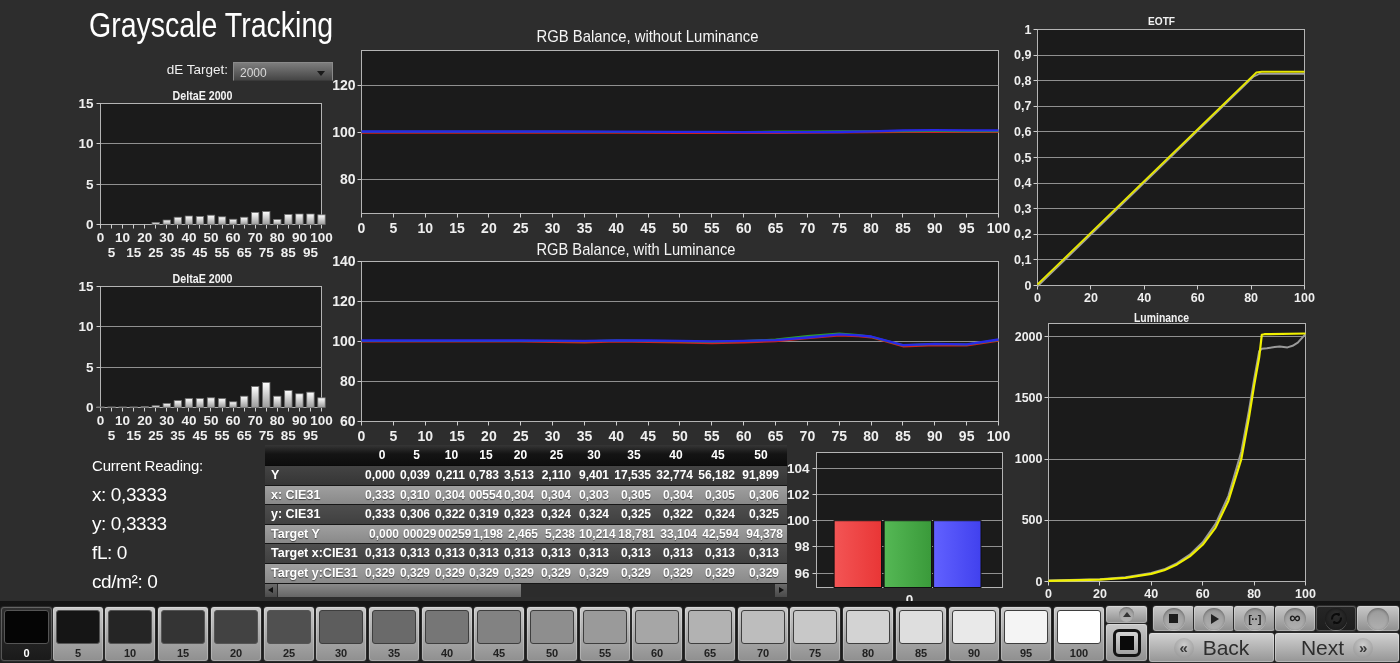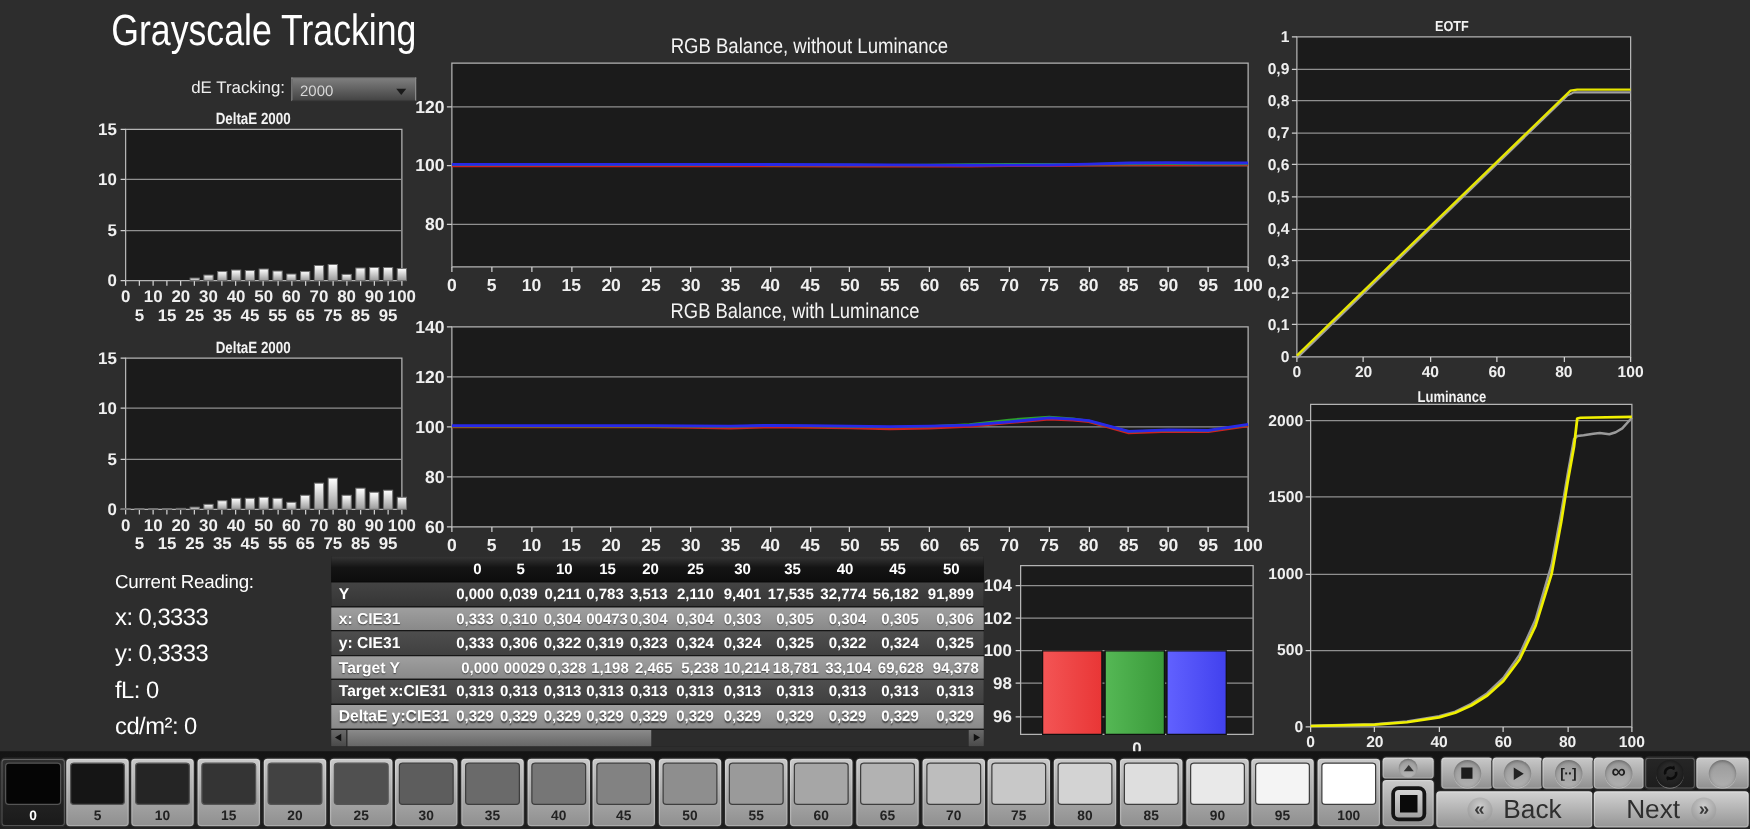--- a/index.html
+++ b/index.html
@@ -59,21 +59,21 @@
         <stop offset="0" stop-color="#55b855"></stop>
         <stop offset="1" stop-color="#3a9a3a"></stop>
       </linearGradient>
       <linearGradient id="bar2" x1="0" y1="0" x2="1" y2="0">
         <stop offset="0" stop-color="#6161ff"></stop>
         <stop offset="1" stop-color="#4141ee"></stop>
       </linearGradient>
     </defs>
   </svg>
 <div id="title">Grayscale Tracking</div>
-<div id="delab">dE Tracking:</div>
+<div id="delab">dE Target:</div>
 <div id="dedrop">2000<span class="arr"></span></div>
 <svg style="position:absolute;left:84px;top:86px;overflow:visible" width="260" height="175" viewBox="0 0 260 175">
     <g transform="translate(0.5,0.5)">
       <rect x="16" y="17" width="221" height="121" fill="#1b1b1b" stroke="#b4b4b4" stroke-width="1"></rect>
       <line x1="16" y1="98" x2="237" y2="98" stroke="#909090" stroke-width="1"></line>
       <line x1="16" y1="57" x2="237" y2="57" stroke="#909090" stroke-width="1"></line>
       <text x="9" y="142.5" font-family="&quot;Liberation Sans&quot;, sans-serif" font-size="13.5" font-weight="700" fill="#efefef" text-anchor="end">0</text>
       <line x1="12" y1="138" x2="16" y2="138" stroke="#cfcfcf" stroke-width="1"></line>
       <text x="9" y="102.16666666666666" font-family="&quot;Liberation Sans&quot;, sans-serif" font-size="13.5" font-weight="700" fill="#efefef" text-anchor="end">5</text>
       <line x1="12" y1="98" x2="16" y2="98" stroke="#cfcfcf" stroke-width="1"></line>
@@ -486,21 +486,21 @@
       <div class="tc" style="width:42px">17,535</div>
       <div class="tc" style="width:42px">32,774</div>
       <div class="tc" style="width:42px">56,182</div>
       <div class="tc" style="width:44px">91,899</div>
     </div>
     <div class="trow light">
       <div class="tlab" style="width:100px">x: CIE31</div>
       <div class="tc" style="width:34px">0,333</div>
       <div class="tc" style="width:35px">0,310</div>
       <div class="tc" style="width:35px">0,304</div>
-      <div class="tc" style="width:34px">00473</div>
+      <div class="tc" style="width:34px">00554</div>
       <div class="tc" style="width:35px">0,304</div>
       <div class="tc" style="width:37px">0,304</div>
       <div class="tc" style="width:38px">0,303</div>
       <div class="tc" style="width:42px">0,305</div>
       <div class="tc" style="width:42px">0,304</div>
       <div class="tc" style="width:42px">0,305</div>
       <div class="tc" style="width:44px">0,306</div>
     </div>
     <div class="trow dark2">
       <div class="tlab" style="width:100px">y: CIE31</div>
@@ -513,46 +513,46 @@
       <div class="tc" style="width:38px">0,324</div>
       <div class="tc" style="width:42px">0,325</div>
       <div class="tc" style="width:42px">0,322</div>
       <div class="tc" style="width:42px">0,324</div>
       <div class="tc" style="width:44px">0,325</div>
     </div>
     <div class="trow light">
       <div class="tlab" style="width:104px">Target Y</div>
       <div class="tc" style="width:34px">0,000</div>
       <div class="tc" style="width:35px">00029</div>
-      <div class="tc" style="width:35px">0,328</div>
+      <div class="tc" style="width:35px">00259</div>
       <div class="tc" style="width:34px">1,198</div>
       <div class="tc" style="width:35px">2,465</div>
       <div class="tc" style="width:37px">5,238</div>
       <div class="tc" style="width:38px">10,214</div>
       <div class="tc" style="width:42px">18,781</div>
       <div class="tc" style="width:42px">33,104</div>
-      <div class="tc" style="width:42px">69,628</div>
+      <div class="tc" style="width:42px">42,594</div>
       <div class="tc" style="width:44px">94,378</div>
     </div>
     <div class="trow dark2">
       <div class="tlab" style="width:100px">Target x:CIE31</div>
       <div class="tc" style="width:34px">0,313</div>
       <div class="tc" style="width:35px">0,313</div>
       <div class="tc" style="width:35px">0,313</div>
       <div class="tc" style="width:34px">0,313</div>
       <div class="tc" style="width:35px">0,313</div>
       <div class="tc" style="width:37px">0,313</div>
       <div class="tc" style="width:38px">0,313</div>
       <div class="tc" style="width:42px">0,313</div>
       <div class="tc" style="width:42px">0,313</div>
       <div class="tc" style="width:42px">0,313</div>
       <div class="tc" style="width:44px">0,313</div>
     </div>
     <div class="trow light">
-      <div class="tlab" style="width:100px">DeltaE y:CIE31</div>
+      <div class="tlab" style="width:100px">Target y:CIE31</div>
       <div class="tc" style="width:34px">0,329</div>
       <div class="tc" style="width:35px">0,329</div>
       <div class="tc" style="width:35px">0,329</div>
       <div class="tc" style="width:34px">0,329</div>
       <div class="tc" style="width:35px">0,329</div>
       <div class="tc" style="width:37px">0,329</div>
       <div class="tc" style="width:38px">0,329</div>
       <div class="tc" style="width:42px">0,329</div>
       <div class="tc" style="width:42px">0,329</div>
       <div class="tc" style="width:42px">0,329</div>

